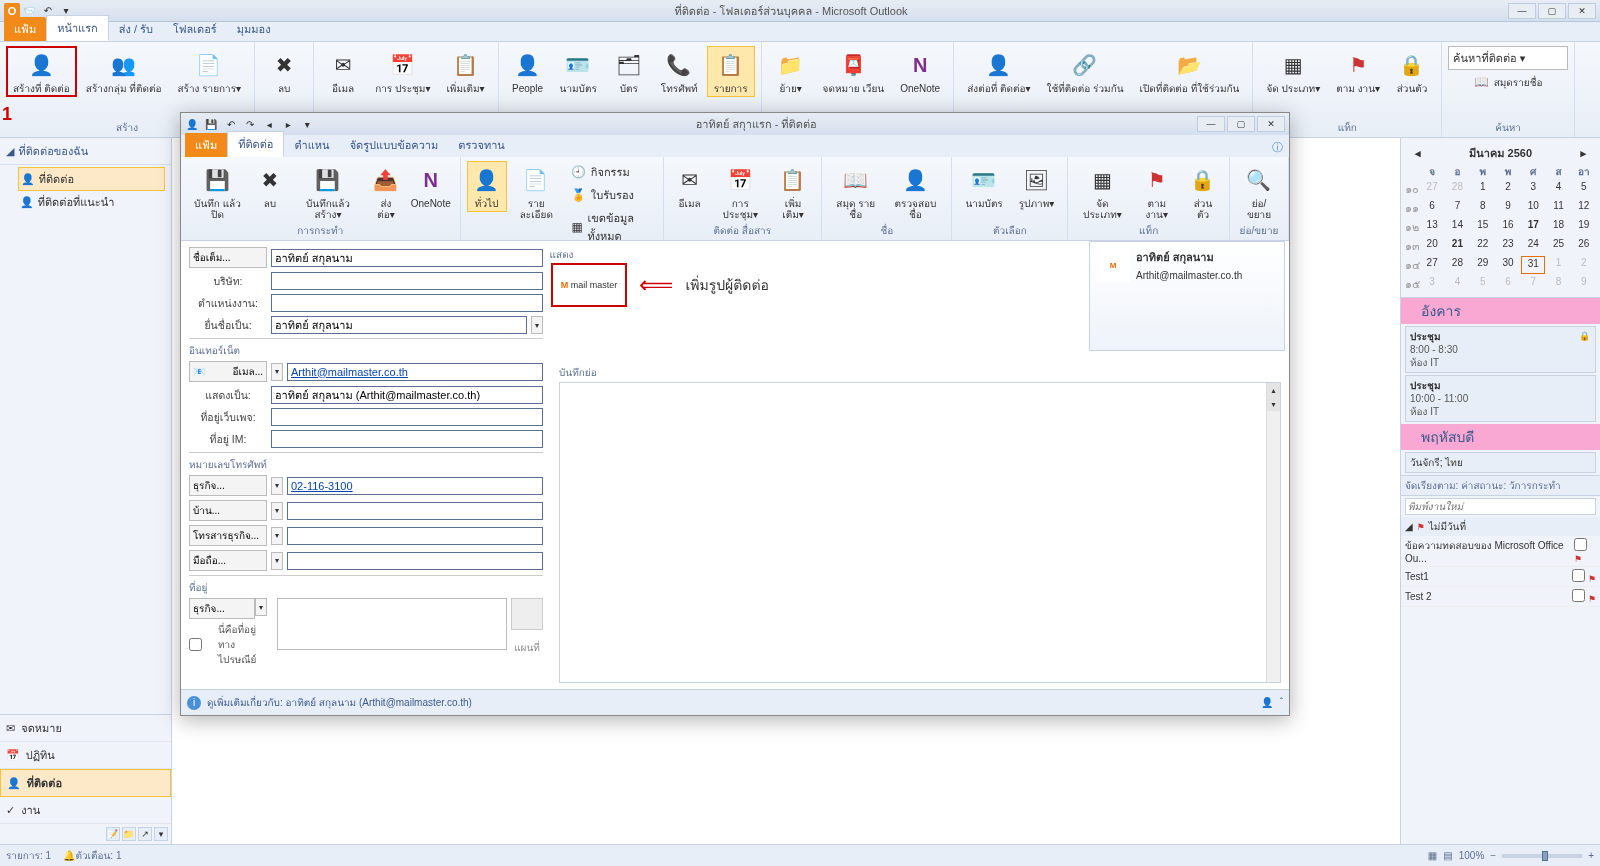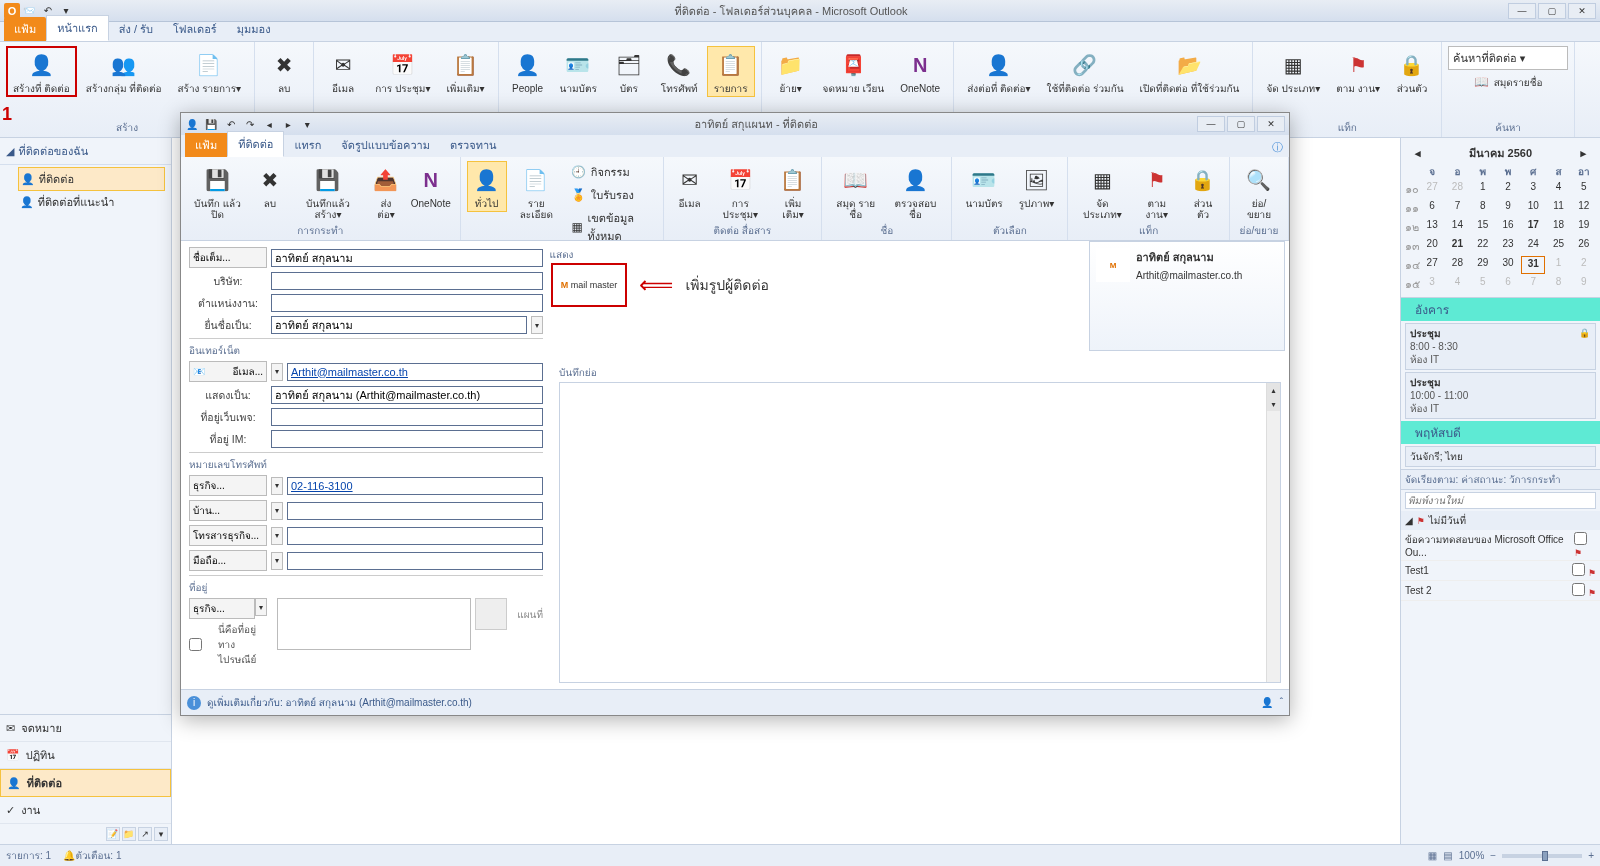--- a/index.html
+++ b/index.html
@@ -50,25 +50,25 @@
 .side-panel { width:200px; background:#f0f4fa; border-left:1px solid #c7d2e2; display:flex; flex-direction:column; position:relative;}
 
 
 .cal { padding:4px; }
 .cal-head { display:flex; justify-content:space-between; align-items:center; font-weight:bold; padding:2px 10px; font-size:11px;}
 .cal-grid { display:grid; grid-template-columns:14px repeat(7,1fr); gap:1px; font-size:10px; text-align:center;}
 .cal-grid .dh { color:#5b6f91; font-weight:bold;}
 .cal-grid .dn { color:#999; font-size:11px; }
 .cal-grid .d { padding:1px 0;}
 .cal-grid .d.gray { color:#bbb;}
-.cal-grid .d.today { border:1px solid #e07000; font-weight:bold;}
+.cal-grid .d.today { border:1px solid #e07000; font-weight:normal;}
 .cal-grid .d.bold { font-weight:bold;}
 
 .agenda-sect { border-top:1px solid #c7d2e2; }
-.agenda-head { background:#5eead4; padding:2px 14px; font-size:12px; color:#3b5a8a; }
+.agenda-head { background:#f9a8d4; padding:2px 20px; font-size:14px; color:#3b5a8a; }
 .agenda-item { background:#e8eef7; border:1px solid #c7d2e2; margin:2px 4px; padding:2px 4px; font-size:10px; position:relative;}
 .agenda-item .t { color:#555;}
 .bell { position:absolute; right:4px; top:4px; font-size:9px; color:#5b6f91;}
 
 .task-header { display:flex; background:#e8eef7; border-top:1px solid #c7d2e2; border-bottom:1px solid #c7d2e2; padding:2px 4px; font-size:10px; color:#5b6f91;}
 .task-input { margin:2px 4px; }
 .task-input input { width:100%; font-size:10px; font-style:italic; border:1px solid #c7d2e2; padding:2px;}
 .task-group { background:#e8eef7; padding:2px 4px; font-size:10px; display:flex; align-items:center; gap:4px;}
 .task-item { padding:2px 4px; font-size:10px; display:flex; justify-content:space-between; align-items:center; border-bottom:1px solid #eee;}
 .flag { color:#cc3333; font-size:9px;}
@@ -111,21 +111,21 @@
 .bcard .binfo .be { font-size:10px; color:#333; margin-top:4px;}
 
 .notes-lbl { font-size:10px; color:#5b6f91; margin-top:118px;}
 .notes-area { flex:1; border:1px solid #c7d2e2; background:#fff; margin-top:2px; position:relative;}
 .notes-area .sbar { position:absolute; right:0; top:0; bottom:0; width:14px; background:#f0f0f0; border-left:1px solid #ddd;}
 .notes-area .sbar .sb { height:14px; display:flex; align-items:center; justify-content:center; font-size:8px; background:#e4e4e4;}
 
 .infobar { height:26px; background:#e8eef7; border-top:1px solid #c7d2e2; display:flex; align-items:center; padding:0 6px; gap:6px; font-size:10px; color:#3b5a8a;}
 .info-icon { width:14px; height:14px; border-radius:50%; background:#4a90d9; color:#fff; display:inline-flex; align-items:center; justify-content:center; font-size:10px;}
 
-.map-btn { display:flex; flex-direction:row; align-items:center; color:#888; font-size:10px; gap:10px;}
+.map-btn { display:flex; flex-direction:column; align-items:center; color:#888; font-size:10px; gap:10px;}
 .map-btn .mico { width:32px; height:32px; background:#eee; border:1px solid #ccc;}
 
 .addr-box { flex:1; height:52px; border:1px solid #bbb; resize:none; font-size:11px; padding:2px;}
 .chk-row { display:flex; align-items:center; gap:16px; font-size:10px; color:#555; margin-top:3px; width:84px;}
 
 .red-num { position:absolute; left:2px; top:104px; color:#cc0000; font-size:18px; font-weight:bold;}
 
 .scroll-h { position:absolute; bottom:0; left:172px; right:200px; height:16px; background:#f0f0f0; border-top:1px solid #ddd; display:flex;}
 .scroll-h .hb { width:16px; background:#e4e4e4; display:flex; align-items:center; justify-content:center; font-size:8px;}
 .scroll-h .htrack { flex:1;}
@@ -477,31 +477,31 @@
     <div class="contact-titlebar">
       <div class="qat">
         <span class="qat-icon">👤</span>
         <span class="qat-icon">💾</span>
         <span class="qat-icon">↶</span>
         <span class="qat-icon">↷</span>
         <span class="qat-icon">◂</span>
         <span class="qat-icon">▸</span>
         <span class="qat-icon">▾</span>
       </div>
-      <div class="title">อาทิตย์ สกุแผนท - ที่ติดต่อ</div>
+      <div class="title">อาทิตย์ สกุาแรก - ที่ติดต่อ</div>
       <div class="winbtns">
         <span class="winbtn">—</span>
         <span class="winbtn">▢</span>
         <span class="winbtn">✕</span>
       </div>
     </div>
     <div class="contact-tabs">
       <div class="ctab file">แฟ้ม</div>
       <div class="ctab active">ที่ติดต่อ</div>
-      <div class="ctab">แทรก</div>
+      <div class="ctab">ตำแหน</div>
       <div class="ctab">จัดรูปแบบข้อความ</div>
       <div class="ctab">ตรวจทาน</div>
       <div style="margin-left:auto; padding:2px 6px; color:#4a90d9;">ⓘ</div>
     </div>
     <div class="contact-ribbon">
       <div class="ribbon-group">
         <div class="rg-row">
           <div class="rbtn large">
               <span class="ico">💾</span>
               <span class="lbl">บันทึก

